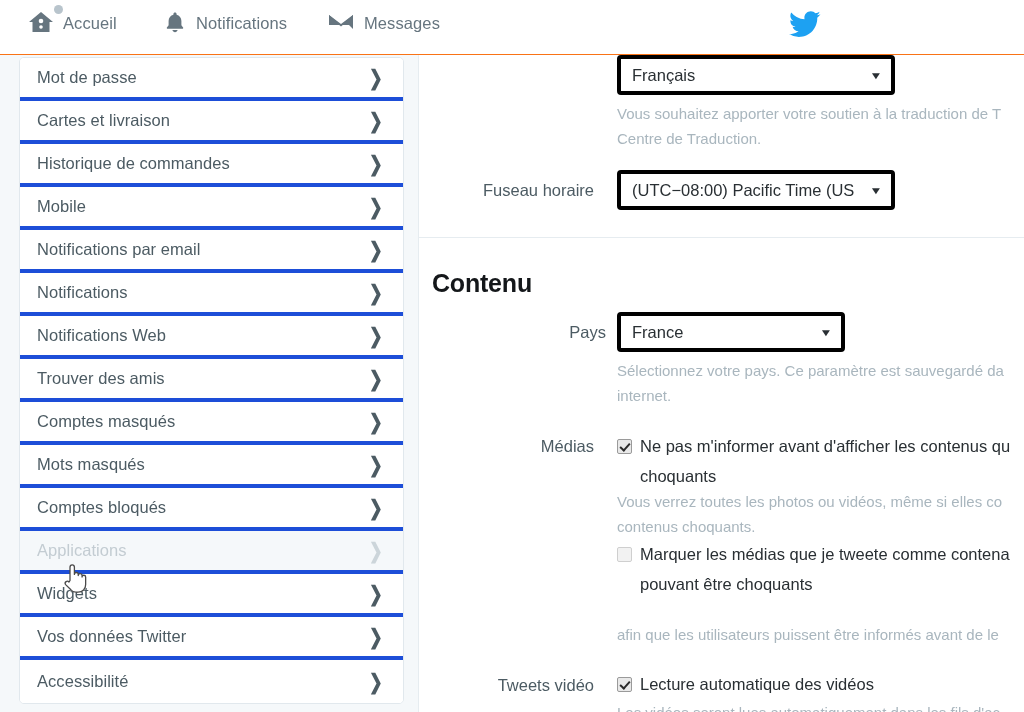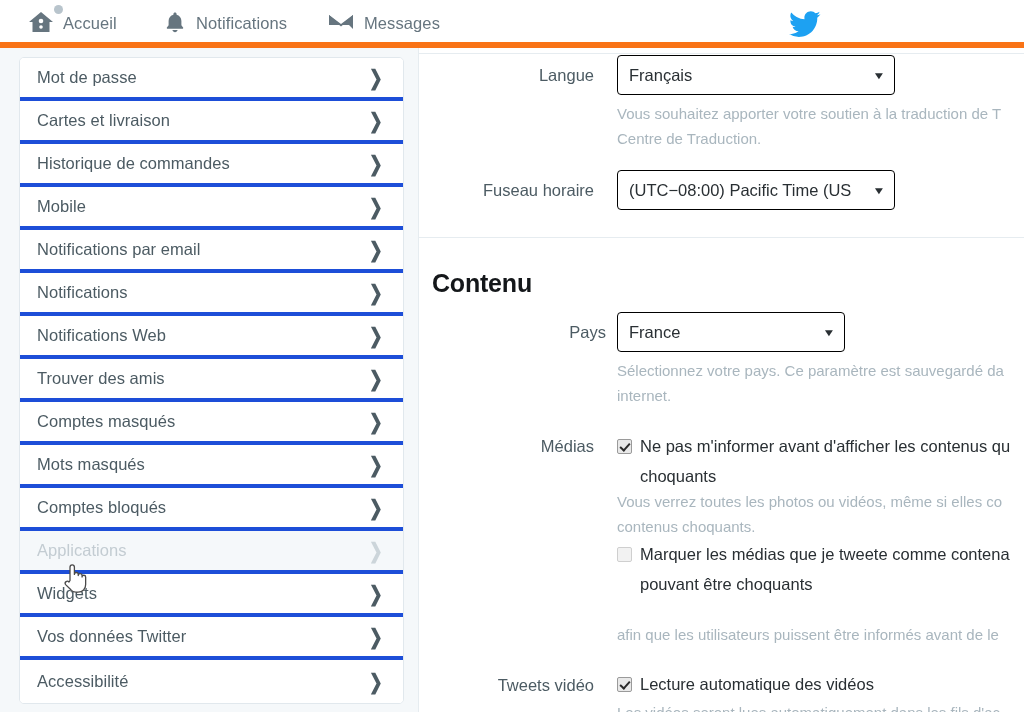--- a/index.html
+++ b/index.html
@@ -17,23 +17,23 @@
     width: 1024px;
     height: 712px;
     background: #f5f8fa;
     overflow: hidden;
   }
 
   
   #topbar {
     position: absolute;
     left: 0; top: 0;
-    width: 1024px; height: 48px;
-    background: #ffffff;
-    border-bottom: 6px solid #f97316;
+    width: 1024px; height: 55px;
+    background: #ffffff;
+    border-bottom: 1px solid #f97316;
     z-index: 40;
   }
   .nav-item {
     position: absolute;
     top: 0; height: 47px;
     display: flex;
     align-items: center;
     gap: 9px;
     cursor: pointer;
     user-select: none;
@@ -127,21 +127,21 @@
     text-align: right;
     font-size: 16.5px;
     color: #4c5b63;
     white-space: nowrap;
   }
 
   .select-box {
     position: absolute;
     height: 40px;
     background: #ffffff;
-    border: 1px solid #000000;
+    border: 4px solid #000000;
     border-radius: 4px;
     display: flex;
     align-items: center;
     padding: 0 10px 0 11px;
     cursor: pointer;
   }
   .select-value {
     font-size: 16.5px;
     color: #292f33;
     white-space: nowrap;
@@ -324,21 +324,20 @@
     <div class="side-row">
       <span class="side-label">Accessibilité</span>
       <span class="chev">❯</span>
     </div>
   </div>
 
   <div id="content">
 
     <div class="hr-sep" style="top:5px;"></div>
 
-    <div class="field-label" style="left:0; top:18px; width:175px;">Langue</div>
     <div class="select-box" style="left:198px; top:7px; width:278px;">
       <span class="select-value">Français</span>
       <span class="select-caret">▼</span>
     </div>
     <div class="helptext" style="left:198px; top:53px;">Vous souhaitez apporter votre soutien à la traduction de T</div>
     <div class="helptext" style="left:198px; top:78px;">Centre de Traduction.</div>
 
     <div class="field-label" style="left:0; top:133px; width:175px;">Fuseau horaire</div>
     <div class="select-box" style="left:198px; top:122px; width:278px;">
       <span class="select-value">(UTC−08:00) Pacific Time (US</span>

